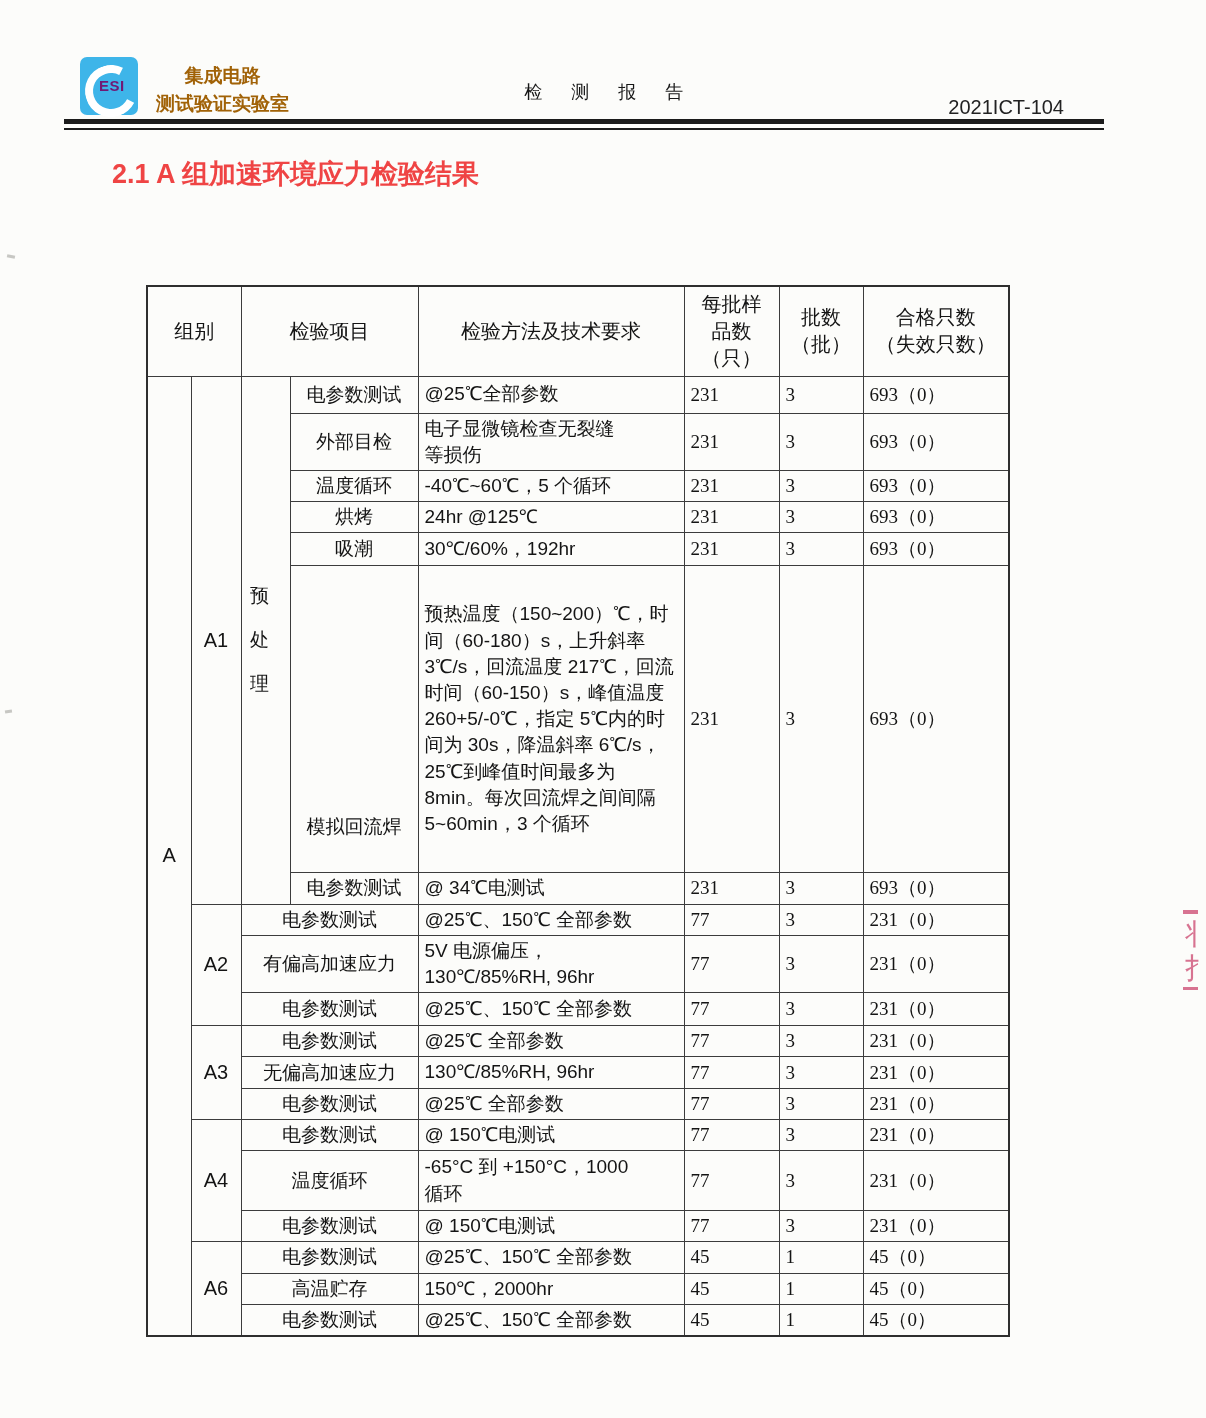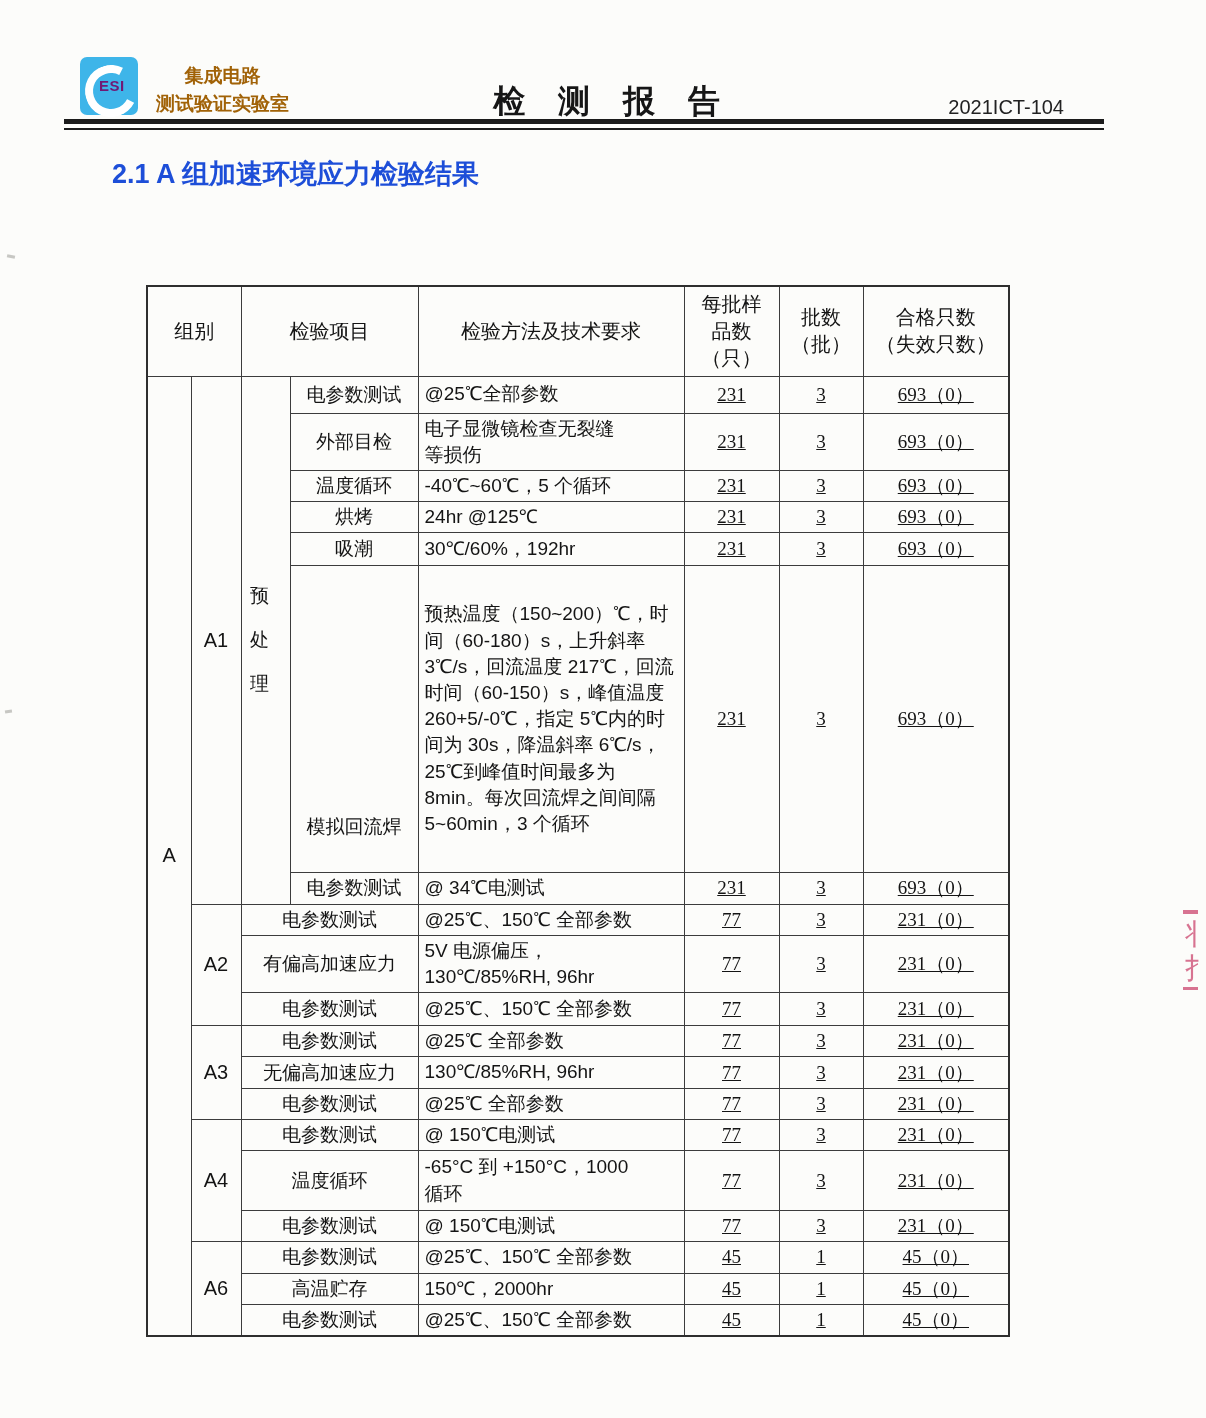--- a/index.html
+++ b/index.html
@@ -31,38 +31,38 @@
   }
   .lab-name{
     position:absolute;left:156px;top:62px;
     font-family:"Liberation Sans", sans-serif;
     font-weight:700;font-size:19px;line-height:28px;color:#a16207;
     text-align:center;white-space:pre-line;
   }
   .report-title{
     position:absolute;left:50%;top:80px;transform:translateX(-46%);
     font-family:"Liberation Sans", sans-serif;
-    font-weight:700;font-size:32px;letter-spacing:12px;color:#161616;
+    font-weight:400;font-size:18px;letter-spacing:12px;color:#161616;
     white-space:nowrap;
   }
   .report-no{
     position:absolute;right:142px;top:96px;
     font-family:"Liberation Sans", sans-serif;
     font-size:20px;color:#222;
   }
   .header-rule{
     position:absolute;left:64px;top:119px;width:1040px;height:3.5px;
     border-top:5.5px solid #1b1b1b;border-bottom:2.2px solid #1b1b1b;
   }
 
   
   .section-heading{
     position:absolute;left:112px;top:156px;
     font-family:"Liberation Sans", sans-serif;
-    font-weight:700;font-size:27px;color:#1d4ed8;
+    font-weight:700;font-size:27px;color:#ef4444;
   }
   .intro{
     position:absolute;left:127px;top:226px;
     font-size:20px;color:#1a1a1a;
   }
 
   
   table.results{
     position:absolute;left:146px;top:285px;width:862px;
     border-collapse:collapse;table-layout:fixed;
@@ -77,21 +77,21 @@
     overflow:hidden;
   }
   table.results th{
     font-weight:normal;font-size:20px;text-align:center;line-height:1.35;
   }
   td.c-item{text-align:center;padding-left:10px;}
   td.c-method{
     text-align:left;padding-left:9px;
     font-family:"Liberation Sans", sans-serif;font-size:19px;line-height:1.38;
   }
-  td.c-num{text-align:center;font-family:"Liberation Serif", serif;text-decoration:underline;}
+  td.c-num{text-align:left;font-family:"Liberation Serif", serif;}
   td.c-group{text-align:center;font-family:"Liberation Sans", sans-serif;font-size:20px;}
   td.c-pre span{
     display:inline-block;width:24px;word-break:break-all;
     line-height:44px;font-size:19px;text-align:center;
   }
 
   
   .edge-stamp{
     position:absolute;right:0;top:908px;width:26px;height:102px;
     overflow:hidden;color:rgba(201,62,104,0.72);

